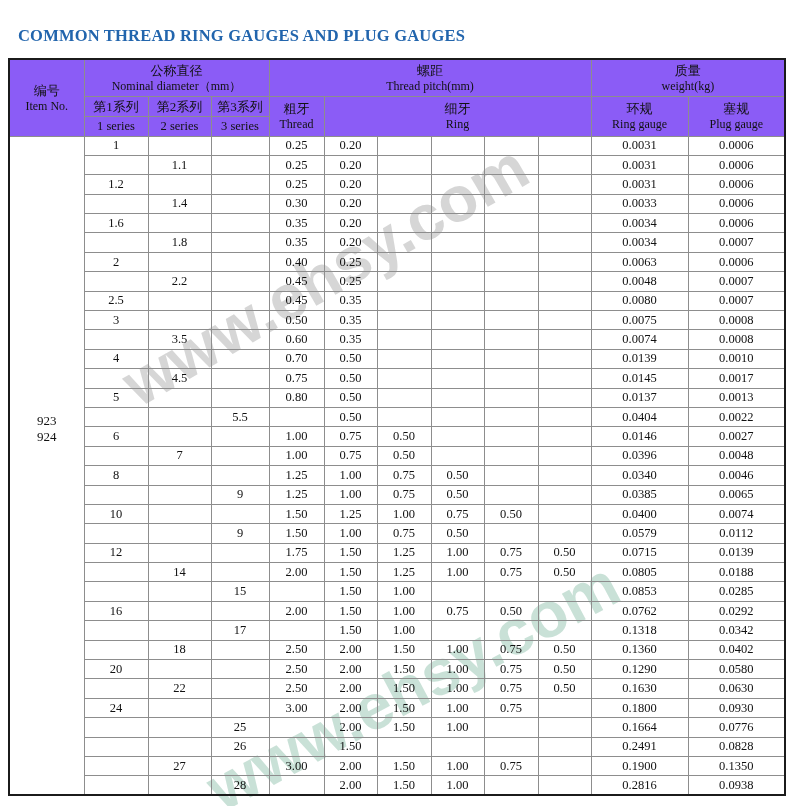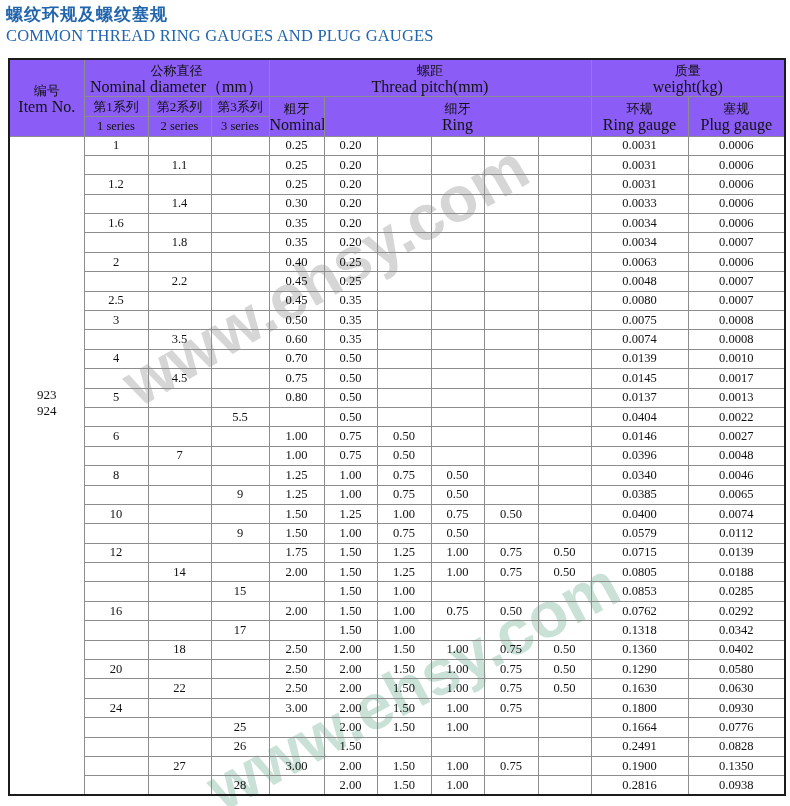--- a/index.html
+++ b/index.html
@@ -2,54 +2,53 @@
 <html><head>
 <meta charset="utf-8">
 <style>
   html,body{margin:0;padding:0;background:#fff;}
   #page{position:relative;width:790px;height:806px;background:#ffffff;overflow:hidden;
         font-family:"Liberation Serif","DejaVu Serif",serif;color:#111;}
 
   
   #title-zh{position:absolute;left:6px;top:3px;font-family:"Liberation Sans","DejaVu Sans",sans-serif;
             font-weight:bold;font-size:17px;letter-spacing:1px;}
-  #title-en{position:absolute;left:6px;top:26px;font-weight:normal;font-size:16.5px;letter-spacing:.2px;}
+  #title-en{position:absolute;left:18px;top:26px;font-weight:bold;font-size:16.5px;letter-spacing:.2px;}
 
   
   .wm{position:absolute;z-index:1;font-family:"Liberation Sans","DejaVu Sans",sans-serif;
       font-weight:bold;font-size:64px;white-space:nowrap;transform-origin:left center;
       transform:rotate(-30deg);pointer-events:none;}
   #wm1{left:128px;top:352px;color:rgba(173,173,173,0.50);}
   #wm2{left:212px;top:756px;transform:rotate(-28deg);color:rgba(148,196,175,0.50);}
 
   
   #gauge-table{position:absolute;left:8px;top:58px;z-index:2;border-collapse:collapse;
                table-layout:fixed;width:778px;background:transparent;}
   #gauge-table th,#gauge-table td{border:1px solid #8d8d8d;padding:0;text-align:center;
                font-size:12.5px;line-height:15px;overflow:hidden;}
   #gauge-table{border:2px solid #1b1b1b;}
   thead th{background:#8b5cf6;font-weight:normal;}
   thead .zh{display:block;font-size:13px;line-height:17px;font-family:"Liberation Serif","DejaVu Serif",serif;}
-  thead .en{display:block;font-size:16px;line-height:15px;}
+  thead .en{display:block;font-size:12px;line-height:15px;}
   tr.hrow-a{height:37px;}
   tr.hrow-b,tr.hrow-c{height:20px;}
   tr.hrow-b th.single .zh{line-height:19px;}
   tr.hrow-c th{font-size:12px;}
   tbody tr{height:19.4px;}
   tbody td{font-size:12.5px;background:transparent;}
   td.itemno-cell{vertical-align:top;background:transparent;}
   td.itemno-cell div{padding-top:0;font-size:13px;line-height:16px;}
-  td.itemno-cell div:first-child{padding-top:250px;}
+  td.itemno-cell div:first-child{padding-top:250px;margin-top:26px;}
 </style>
 </head>
 <body>
 
 <div id="page">
 
-  <div id="title-zh" style="color: rgb(34, 101, 173);">螺纹环规及螺纹塞规</div>
   <div id="title-en" style="color: rgb(34, 101, 173);">COMMON THREAD RING GAUGES AND PLUG GAUGES</div>
 
   <div class="wm" id="wm1">www.ehsy.com</div>
   <div class="wm" id="wm2">www.ehsy.com</div>
 
   <table id="gauge-table">
     <colgroup>
       <col style="width:75px">
         <col style="width:64px">
         <col style="width:63px">
@@ -87,21 +86,21 @@
           <span class="zh">第1系列</span>
           </th>
         <th class="single">
           <span class="zh">第2系列</span>
           </th>
         <th class="single">
           <span class="zh">第3系列</span>
           </th>
         <th rowspan="2">
           <span class="zh">粗牙</span>
-          <span class="en">Nominal</span>
+          <span class="en">Thread</span>
           </th>
         <th rowspan="2" colspan="5">
           <span class="zh">细牙</span>
           <span class="en">Ring</span>
           </th>
         <th rowspan="2">
           <span class="zh">环规</span>
           <span class="en">Ring gauge</span>
           </th>
         <th rowspan="2">

